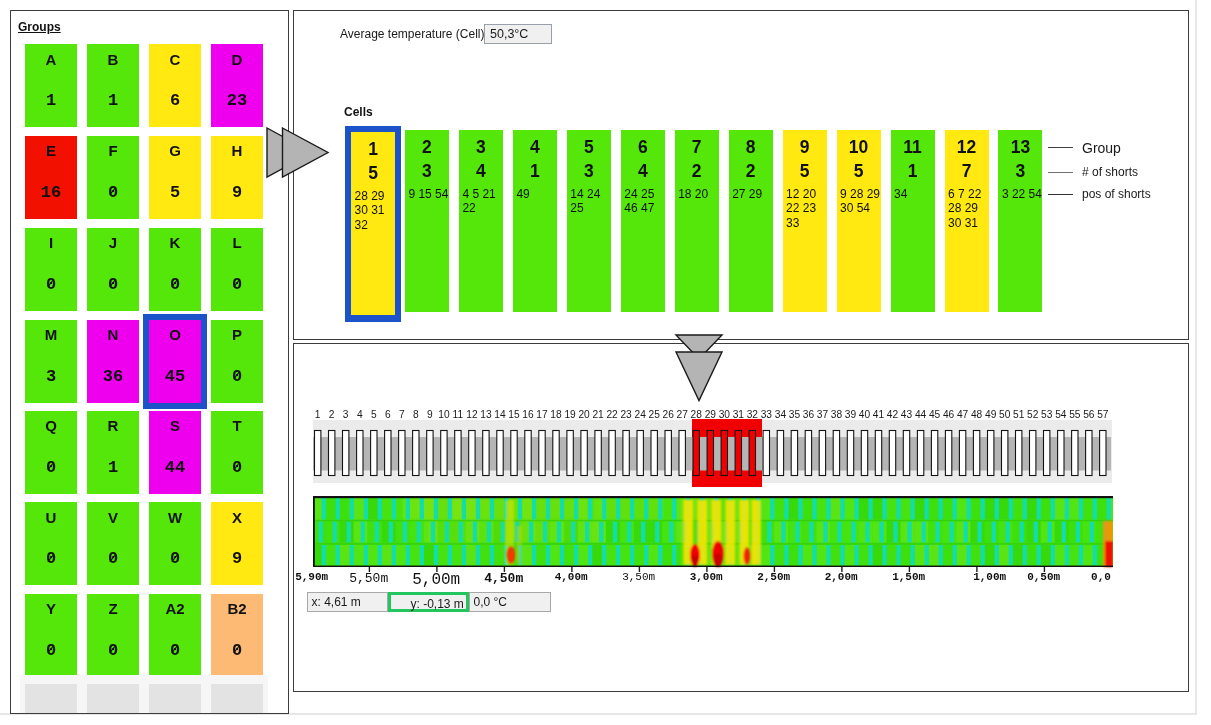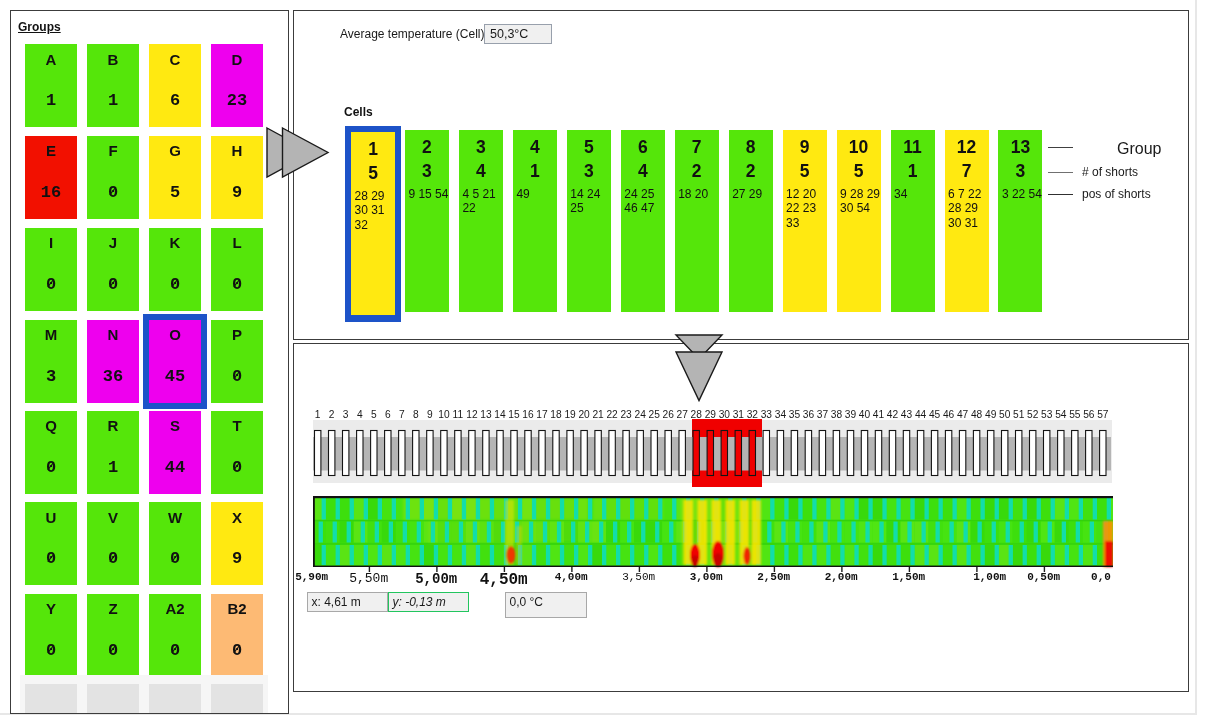--- a/index.html
+++ b/index.html
@@ -275,21 +275,21 @@
     </div>
 
 <div class="ccol" style="left:998.4px;top:130px;height:182px;background:#55e60a;">
       <div class="cnum1">13</div>
       <div class="cnum2">3</div>
       <div class="csmall">3 22 54</div>
     </div>
 
 <div class="abs" style="left:1048px;top:146.5px;width:25px;height:1.6px;background:#404040;"></div>
 
-<div class="abs" style="left:1082px;top:139.5px;font-size:16px;color:#1a1a1a;margin-left:35px;">Group</div>
+<div class="abs" style="left:1082px;top:139.5px;font-size:14px;color:#1a1a1a;">Group</div>
 
 <div class="abs" style="left:1048px;top:171.5px;width:25px;height:1.6px;background:#707070;"></div>
 
 <div class="abs" style="left:1082px;top:164.5px;font-size:12px;color:#1a1a1a;"># of shorts</div>
 
 <div class="abs" style="left:1048px;top:193.5px;width:25px;height:1.6px;background:#303030;"></div>
 
 <div class="abs" style="left:1082px;top:186.5px;font-size:12px;color:#1a1a1a;">pos of shorts</div>
 
 <div class="panel" style="left:293px;top:343px;width:894px;height:347px;"></div>
@@ -807,23 +807,23 @@
       <rect x="528.2" y="71" width="1.4" height="5" fill="#202020"></rect>
       <rect x="595.7" y="71" width="1.4" height="5" fill="#202020"></rect>
       <rect x="663.2" y="71" width="1.4" height="5" fill="#202020"></rect>
       <rect x="730.7" y="71" width="1.4" height="5" fill="#202020"></rect>
     </svg>
 
 <div class="abs mono" style="left:281.7px;top:571px;width:60px;text-align:center;font-size:11px;font-weight:bold;color:#111;">5,90m</div>
 
 <div class="abs mono" style="left:338.7px;top:571px;width:60px;text-align:center;font-size:13px;font-weight:normal;color:#111;">5,50m</div>
 
-<div class="abs mono" style="left:406.2px;top:571px;width:60px;text-align:center;font-size:14px;font-weight:bold;color:#111;">5,00m</div>
-
-<div class="abs mono" style="left:473.7px;top:571px;width:60px;text-align:center;font-size:16px;font-weight:bold;color:#111;">4,50m</div>
+<div class="abs mono" style="left:406.2px;top:571px;width:60px;text-align:center;font-size:16px;font-weight:normal;color:#111;">5,00m</div>
+
+<div class="abs mono" style="left:473.7px;top:571px;width:60px;text-align:center;font-size:13px;font-weight:bold;color:#111;">4,50m</div>
 
 <div class="abs mono" style="left:541.2px;top:571px;width:60px;text-align:center;font-size:11px;font-weight:bold;color:#111;">4,00m</div>
 
 <div class="abs mono" style="left:608.7px;top:571px;width:60px;text-align:center;font-size:11px;font-weight:normal;color:#111;">3,50m</div>
 
 <div class="abs mono" style="left:676.2px;top:571px;width:60px;text-align:center;font-size:11px;font-weight:bold;color:#111;">3,00m</div>
 
 <div class="abs mono" style="left:743.7px;top:571px;width:60px;text-align:center;font-size:11px;font-weight:bold;color:#111;">2,50m</div>
 
 <div class="abs mono" style="left:811.2px;top:571px;width:60px;text-align:center;font-size:11px;font-weight:bold;color:#111;">2,00m</div>
@@ -831,23 +831,23 @@
 <div class="abs mono" style="left:878.7px;top:571px;width:60px;text-align:center;font-size:11px;font-weight:bold;color:#111;">1,50m</div>
 
 <div class="abs mono" style="left:946.2px;top:571px;width:60px;text-align:right;font-size:11px;font-weight:bold;color:#111;">1,00m</div>
 
 <div class="abs mono" style="left:1013.7px;top:571px;width:60px;text-align:center;font-size:11px;font-weight:bold;color:#111;">0,50m</div>
 
 <div class="abs mono" style="left:1071.0px;top:571px;width:60px;text-align:center;font-size:11px;font-weight:bold;color:#111;">0,0</div>
 
 <div class="tbox" style="left:306.5px;top:592px;width:81px;height:20px;line-height:19px;font-size:12px;border:1px solid #a8a8a8;padding-left:4px;">x: 4,61 m</div>
 
-<div class="tbox" style="left:387.5px;top:592px;width:81px;height:20px;line-height:19px;font-size:12px;border:1px solid #22c55e;padding-left:4px;font-style:italic;">y: -0,13 m</div>
-
-<div class="tbox" style="left:468.5px;top:592px;width:82px;height:26px;line-height:19px;font-size:12px;border:1px solid #a8a8a8;padding-left:4px;margin-left:36px;">0,0 °C</div>
+<div class="tbox" style="left:387.5px;top:592px;width:81px;height:20px;line-height:19px;font-size:12px;border:3px solid #22c55e;padding-left:20px;">y: -0,13 m</div>
+
+<div class="tbox" style="left:468.5px;top:592px;width:82px;height:20px;line-height:19px;font-size:12px;border:1px solid #a8a8a8;padding-left:4px;">0,0 °C</div>
 
 <svg class="abs" style="left:260px;top:120px;" width="75" height="65" viewBox="0 0 75 65">
 <polygon points="7,8 52,32.5 7,57" fill="#b4b4b4" stroke="#1a1a1a" stroke-width="1.4"></polygon>
 <polygon points="22.5,8 68,32.5 22.5,57" fill="#b4b4b4" stroke="#1a1a1a" stroke-width="1.4"></polygon>
 </svg>
 
 <svg class="abs" style="left:670px;top:330px;" width="60" height="75" viewBox="0 0 60 75">
 <polygon points="6,5 52,5 29,29" fill="#b4b4b4" stroke="#1a1a1a" stroke-width="1.4"></polygon>
 <polygon points="6,22 52,22 29,70.5" fill="#b4b4b4" stroke="#1a1a1a" stroke-width="1.4"></polygon>
 </svg>

